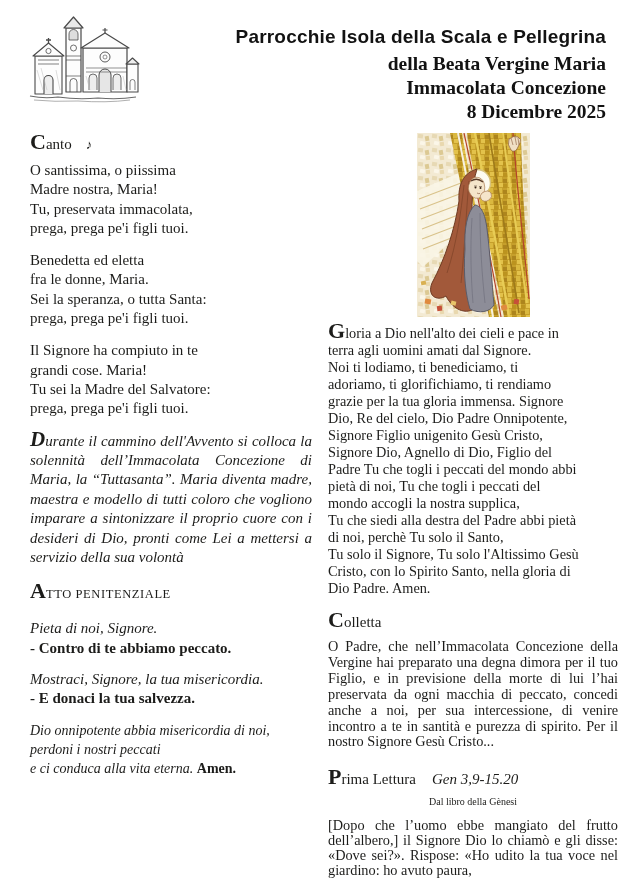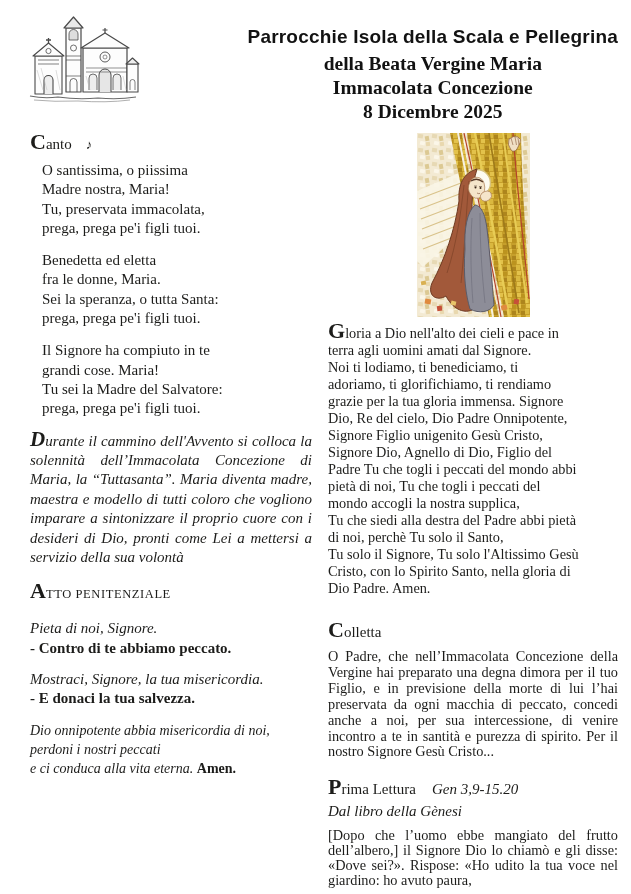--- a/index.html
+++ b/index.html
@@ -4,53 +4,53 @@
 <style>
   html,body{margin:0;padding:0;background:#fff;}
   .page{
     position:relative;width:631px;height:894px;background:#ffffff;
     overflow:hidden;color:#1c1c1a;
     font-family:"Liberation Serif", serif;
   }
   
   .header{position:relative;height:131px;}
   .logo-wrap{position:absolute;left:26px;top:16px;width:116px;height:92px;}
-  .titles{position:absolute;right:13px;top:26px;text-align:center;}
+  .titles{position:absolute;right:25px;top:26px;text-align:right;}
   .parish-line{
     font-family:"Liberation Sans", sans-serif;font-weight:700;
     font-size:19px;letter-spacing:.2px;margin-bottom:4px;color:#121212;
   }
   .feast-line{font-size:19.5px;font-weight:700;line-height:24px;color:#121212;}
   
   .columns{display:flex;padding:0 13px 0 30px;gap:16px;}
   .col-left{width:282px;}
   .col-right{width:290px;}
   
   .sec-head{font-size:15px;line-height:26px;white-space:nowrap;}
   .init{font-weight:700;font-size:22px;line-height:0;}
   .init-i{font-weight:700;font-style:italic;font-size:21px;line-height:0;}
   .smallcaps-rest{font-size:12.5px;letter-spacing:.6px;}
   .note-icon{font-size:13px;margin-left:14px;}
   
-  .stanza{font-size:15px;line-height:19.3px;white-space:pre-line;margin:3px 0 13px 12px;}
+  .stanza{font-size:15px;line-height:19.3px;white-space:pre-line;margin:3px 0 13px 0;}
   .avvento{font-style:italic;text-align:justify;font-size:15px;line-height:19.4px;margin-top:10px;}
   .atto-head{margin-top:13px;}
   .versicle{margin-top:12px;font-size:15px;line-height:19.3px;}
   .call{font-style:italic;}
   .resp{font-weight:700;}
   .absolution{margin-top:12px;font-style:italic;font-size:14px;line-height:19.3px;white-space:pre-line;}
   .amen{font-style:normal;font-weight:700;}
   
   .artwork-wrap{width:113px;height:184px;margin:2px auto 0;display:block;}
   .gloria{margin-top:8px;font-size:14.3px;line-height:17px;white-space:pre-line;}
-  .colletta-head{margin-top:22px;}
+  .colletta-head{margin-top:12px;}
   .colletta-body{margin-top:4px;font-size:14.3px;line-height:15.9px;text-align:justify;}
   .lettura-head{margin-top:16px;}
   .lettura-ref{font-style:italic;font-size:15px;margin-left:16px;}
-  .lettura-source{font-style:italic;font-size:15px;line-height:19px;}
+  .lettura-source{font-size:10px;line-height:19px;text-align:center;}
   .lettura-body{margin-top:7px;font-size:14.3px;line-height:15px;text-align:justify;}
   svg{display:block;}
 </style>
 </head>
 <body>
 
 <div class="page">
 
   <div class="header">
     <div class="logo-wrap">

